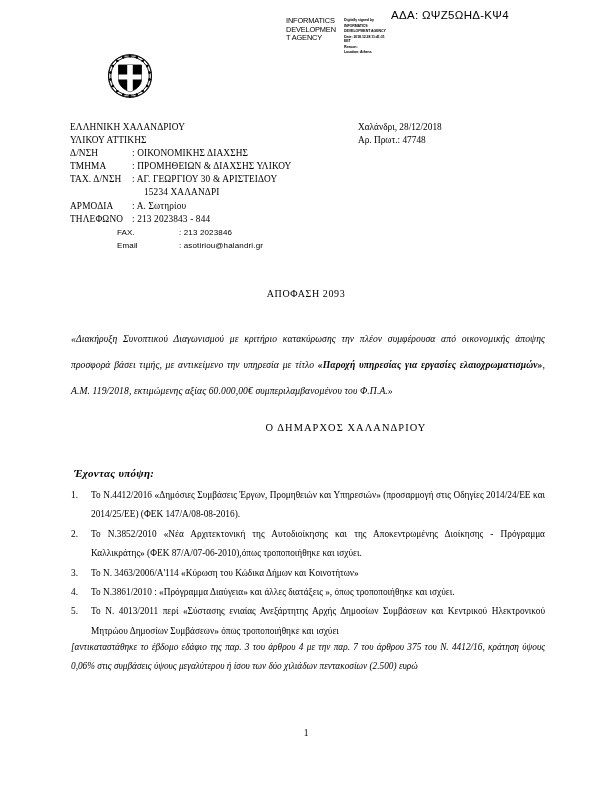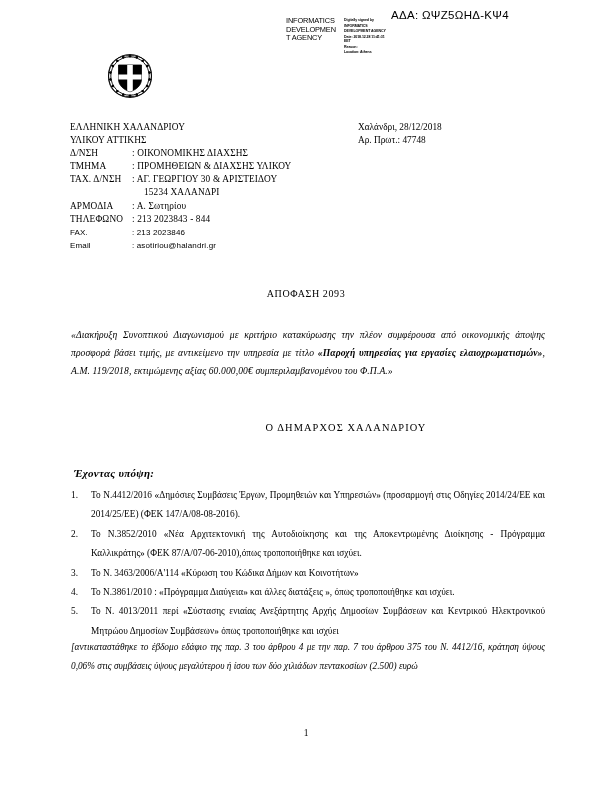--- a/index.html
+++ b/index.html
@@ -86,20 +86,21 @@
   }
   .lh-row { display: block; }
   .lh-lab {
     display: inline-block;
     min-width: 62px;
   }
   .lh-indent { padding-left: 74px; }
   .lh-small {
     font-family: "Liberation Sans", "DejaVu Sans", sans-serif;
     font-size: 8px;
+    margin-left: 47px;
   }
 
   .meta-right {
     position: absolute;
     left: 358px;
     top: 121px;
     font-family: "Liberation Serif", "DejaVu Serif", serif;
     font-size: 9.3px;
     line-height: 13.1px;
     white-space: nowrap;
@@ -117,21 +118,21 @@
     letter-spacing: 0.6px;
   }
 
   
   .subject {
     position: absolute;
     left: 71px;
     top: 326px;
     width: 474px;
     font-size: 9.6px;
-    line-height: 18px;
+    line-height: 26px;
     text-align: justify;
     font-style: italic;
     letter-spacing: 0.1px;
   }
   .subject b {
     font-style: italic;
     font-weight: bold;
   }
 
   

